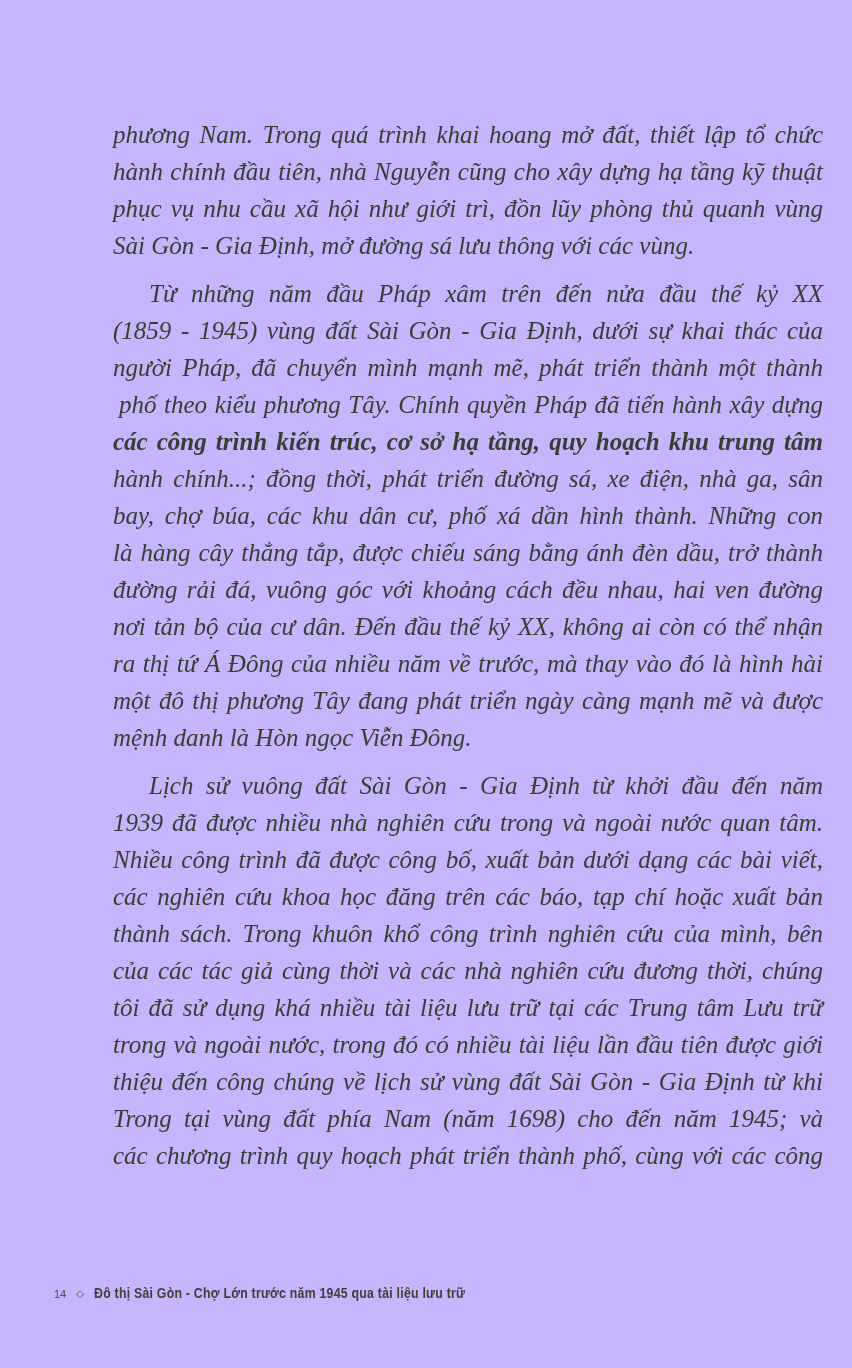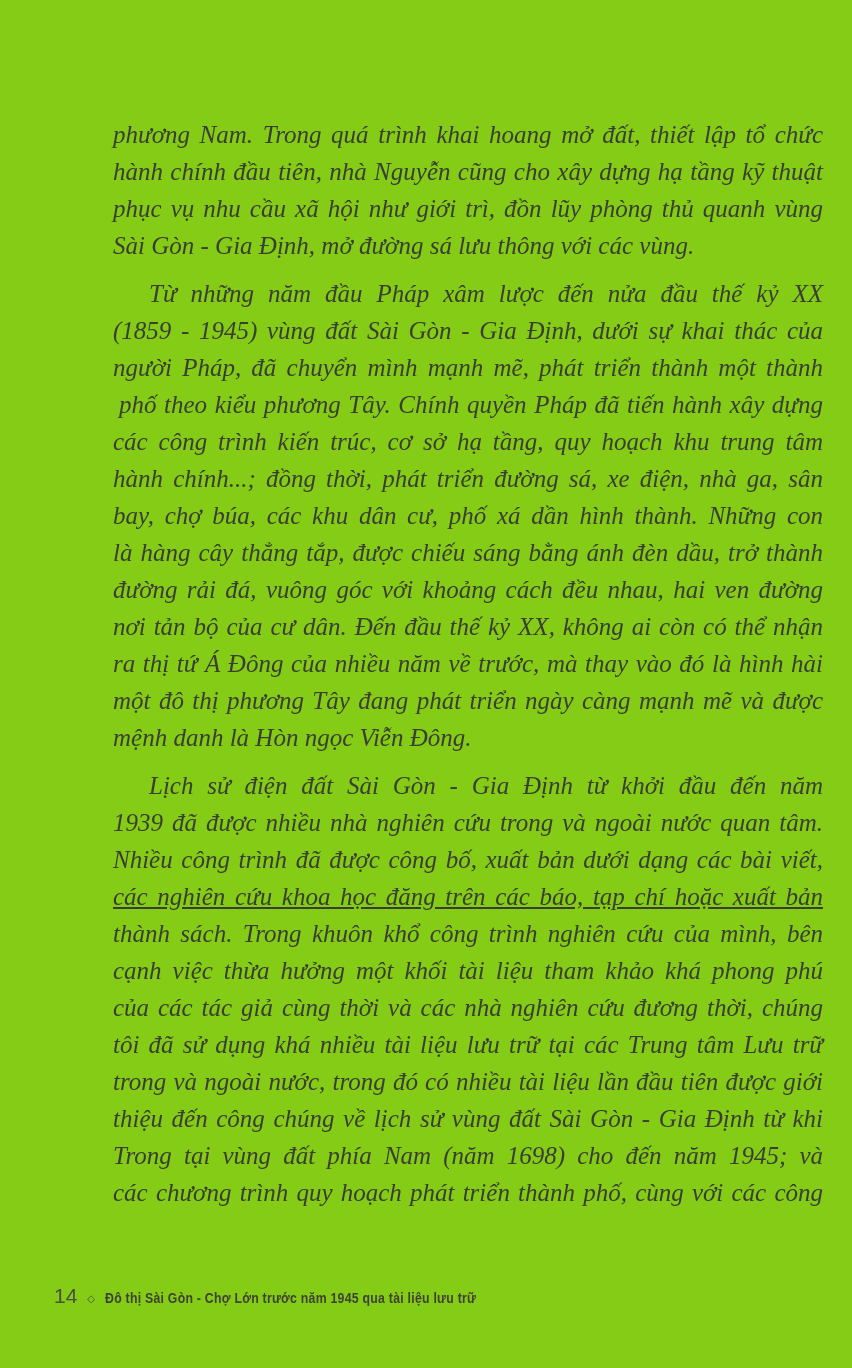--- a/index.html
+++ b/index.html
@@ -4,21 +4,21 @@
   <style>
     html, body { margin: 0; padding: 0; }
     body {
       width: 852px; height: 1368px;
       background: #fdfdf7;
       position: relative;
       overflow: hidden;
     }
     .page {
       position: absolute; left: 0; top: 0; width: 852px; height: 1368px;
-      background: #84cc16;
+      background: #c4b5fd;
     }
     .text-block {
       position: absolute;
       left: 113px;
       top: 116px;
       width: 710px;
       font-family: "DejaVu Serif", "Liberation Serif", serif;
       font-family: "Liberation Serif", serif;
       font-style: italic;
       font-size: 25px;
@@ -37,21 +37,21 @@
     .line.indent { padding-left: 36px; }
     .footer {
       position: absolute;
       left: 54px;
       top: 1284px;
       font-family: "Liberation Sans", sans-serif;
       color: #3e4134;
       font-size: 14px;
       white-space: nowrap;
     }
-    .page-num { font-family: "Liberation Sans", sans-serif; font-size: 21px; color: #4a4d40; }
+    .page-num { font-family: "Liberation Sans", sans-serif; font-size: 11px; color: #4a4d40; }
     .sep { font-size: 10px; margin: 0 6px; color: #4a4d40; vertical-align: 1px; }
     .footer-title {
       font-family: "Liberation Sans", sans-serif;
       font-weight: bold;
       font-size: 15px;
       letter-spacing: 0.3px;
       transform: scaleX(0.82);
       transform-origin: left center;
       display: inline-block;
     }
@@ -63,42 +63,41 @@
   <div class="text-block" id="text-block">
 
     <p class="para">
       <span class="line"><span style="white-space: nowrap; word-spacing: 0px;">phương Nam. Trong quá trình khai hoang mở đất, thiết lập tổ chức</span></span>
       <span class="line"><span style="white-space: nowrap; word-spacing: 0px;">hành chính đầu tiên, nhà Nguyễn cũng cho xây dựng hạ tầng kỹ thuật</span></span>
       <span class="line"><span style="white-space: nowrap; word-spacing: 0px;">phục vụ nhu cầu xã hội như giới trì, đồn lũy phòng thủ quanh vùng</span></span>
       <span class="line last">Sài Gòn - Gia Định, mở đường sá lưu thông với các vùng.</span>
     </p>
 
     <p class="para">
-      <span class="line indent"><span style="white-space: nowrap; word-spacing: 0px;">Từ những năm đầu Pháp xâm lược đến nửa đầu thế kỷ XX</span></span>
+      <span class="line indent"><span style="white-space: nowrap; word-spacing: 0px;">Từ những năm đầu Pháp xâm trên đến nửa đầu thế kỷ XX</span></span>
       <span class="line"><span style="white-space: nowrap; word-spacing: 0px;">(1859 - 1945) vùng đất Sài Gòn - Gia Định, dưới sự khai thác của</span></span>
       <span class="line"><span style="white-space: nowrap; word-spacing: 0px;">người Pháp, đã chuyển mình mạnh mẽ, phát triển thành một thành</span></span>
       <span class="line"><span style="white-space: nowrap; word-spacing: 0px; margin-left: 6px;">phố theo kiểu phương Tây. Chính quyền Pháp đã tiến hành xây dựng</span></span>
-      <span class="line"><span style="white-space: nowrap; word-spacing: 0px;">các công trình kiến trúc, cơ sở hạ tầng, quy hoạch khu trung tâm</span></span>
+      <span class="line"><span style="white-space: nowrap; word-spacing: 0px; font-weight: bold;">các công trình kiến trúc, cơ sở hạ tầng, quy hoạch khu trung tâm</span></span>
       <span class="line"><span style="white-space: nowrap; word-spacing: 0px;">hành chính...; đồng thời, phát triển đường sá, xe điện, nhà ga, sân</span></span>
       <span class="line"><span style="white-space: nowrap; word-spacing: 0px;">bay, chợ búa, các khu dân cư, phố xá dần hình thành. Những con</span></span>
       <span class="line"><span style="white-space: nowrap; word-spacing: 0px;">là hàng cây thẳng tắp, được chiếu sáng bằng ánh đèn dầu, trở thành</span></span>
       <span class="line"><span style="white-space: nowrap; word-spacing: 0px;">đường rải đá, vuông góc với khoảng cách đều nhau, hai ven đường</span></span>
       <span class="line"><span style="white-space: nowrap; word-spacing: 0px;">nơi tản bộ của cư dân. Đến đầu thế kỷ XX, không ai còn có thể nhận</span></span>
       <span class="line"><span style="white-space: nowrap; word-spacing: 0px;">ra thị tứ Á Đông của nhiều năm về trước, mà thay vào đó là hình hài</span></span>
       <span class="line"><span style="white-space: nowrap; word-spacing: 0px;">một đô thị phương Tây đang phát triển ngày càng mạnh mẽ và được</span></span>
       <span class="line last">mệnh danh là Hòn ngọc Viễn Đông.</span>
     </p>
 
     <p class="para">
-      <span class="line indent"><span style="white-space: nowrap; word-spacing: 0px;">Lịch sử điện đất Sài Gòn - Gia Định từ khởi đầu đến năm</span></span>
+      <span class="line indent"><span style="white-space: nowrap; word-spacing: 0px;">Lịch sử vuông đất Sài Gòn - Gia Định từ khởi đầu đến năm</span></span>
       <span class="line"><span style="white-space: nowrap; word-spacing: 0px;">1939 đã được nhiều nhà nghiên cứu trong và ngoài nước quan tâm.</span></span>
       <span class="line"><span style="white-space: nowrap; word-spacing: 0px;">Nhiều công trình đã được công bố, xuất bản dưới dạng các bài viết,</span></span>
-      <span class="line"><span style="white-space: nowrap; word-spacing: 0px; text-decoration: underline;">các nghiên cứu khoa học đăng trên các báo, tạp chí hoặc xuất bản</span></span>
+      <span class="line"><span style="white-space: nowrap; word-spacing: 0px;">các nghiên cứu khoa học đăng trên các báo, tạp chí hoặc xuất bản</span></span>
       <span class="line"><span style="white-space: nowrap; word-spacing: 0px;">thành sách. Trong khuôn khổ công trình nghiên cứu của mình, bên</span></span>
-      <span class="line"><span style="white-space: nowrap; word-spacing: 0px;">cạnh việc thừa hưởng một khối tài liệu tham khảo khá phong phú</span></span>
       <span class="line"><span style="white-space: nowrap; word-spacing: 0px;">của các tác giả cùng thời và các nhà nghiên cứu đương thời, chúng</span></span>
       <span class="line"><span style="white-space: nowrap; word-spacing: 0px;">tôi đã sử dụng khá nhiều tài liệu lưu trữ tại các Trung tâm Lưu trữ</span></span>
       <span class="line"><span style="white-space: nowrap; word-spacing: 0px;">trong và ngoài nước, trong đó có nhiều tài liệu lần đầu tiên được giới</span></span>
       <span class="line"><span style="white-space: nowrap; word-spacing: 0px;">thiệu đến công chúng về lịch sử vùng đất Sài Gòn - Gia Định từ khi</span></span>
       <span class="line"><span style="white-space: nowrap; word-spacing: 0px;">Trong tại vùng đất phía Nam (năm 1698) cho đến năm 1945; và</span></span>
       <span class="line"><span style="white-space: nowrap; word-spacing: 0px;">các chương trình quy hoạch phát triển thành phố, cùng với các công</span></span>
     </p>
   </div>
 
   <div class="footer">

